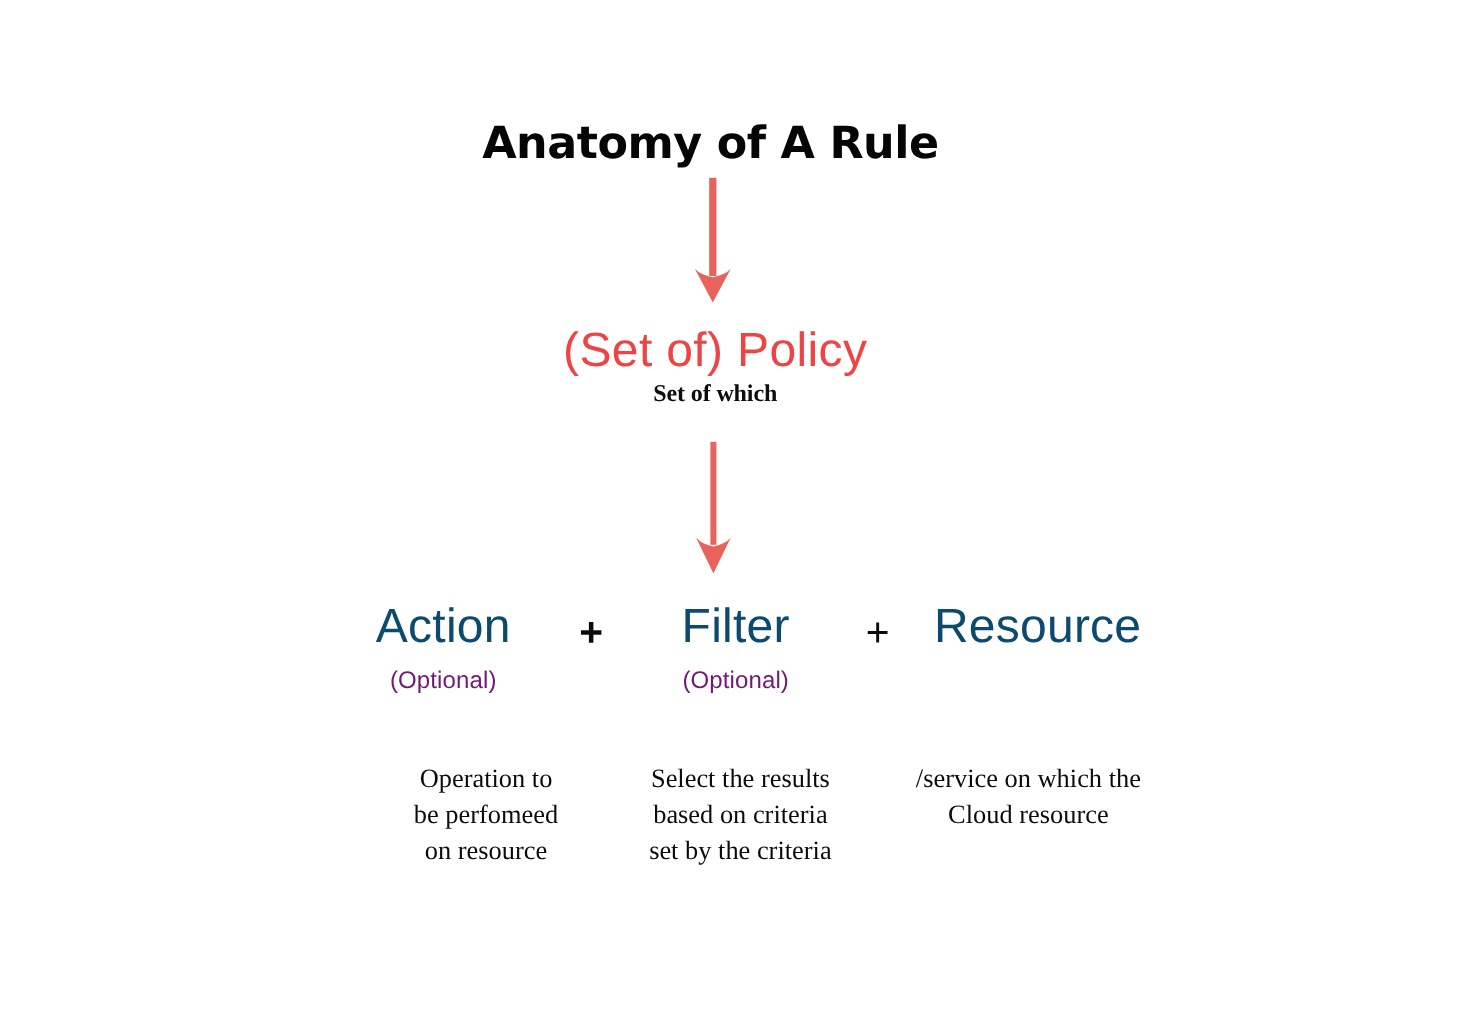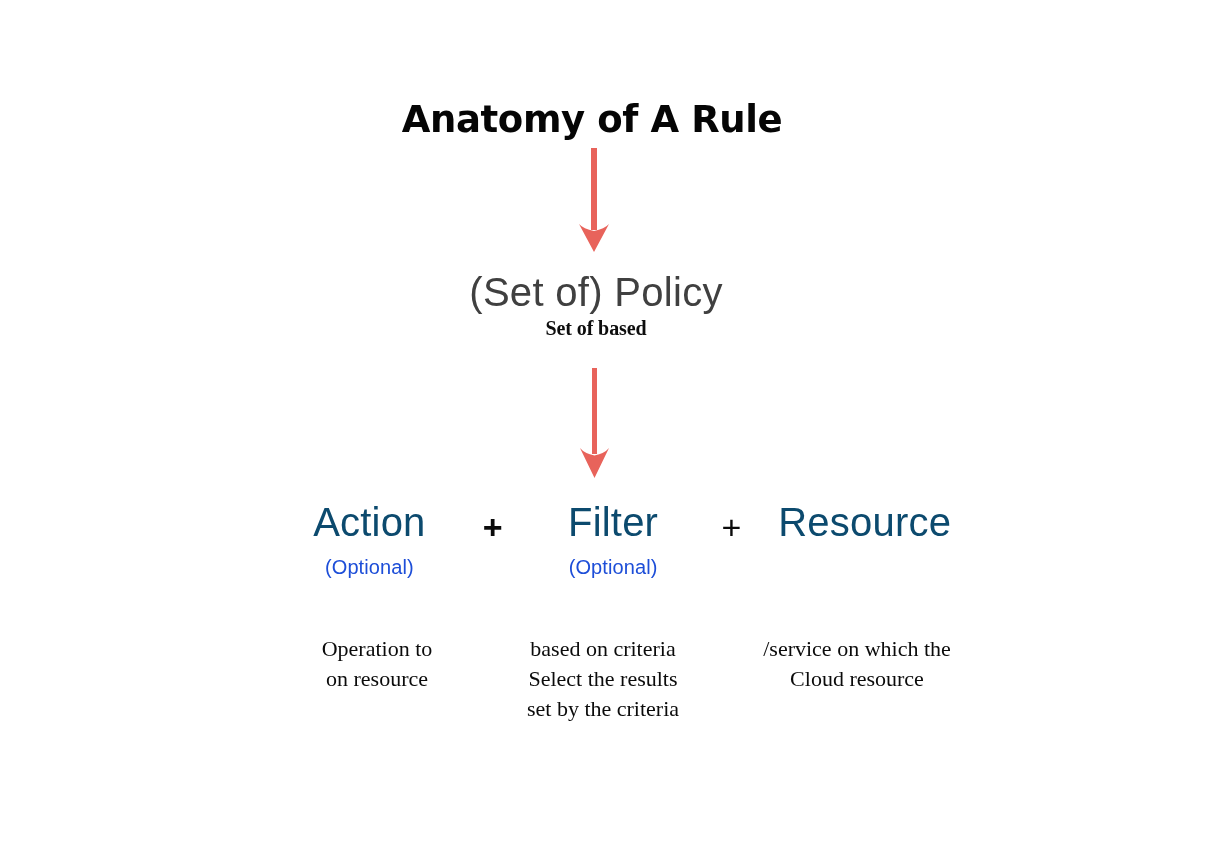--- a/index.html
+++ b/index.html
@@ -51,21 +51,21 @@
     top: 270px;
     left: 0;
     width: 1192px;
     text-align: center;
   }
   .policy-title {
     font-family: "Liberation Sans", sans-serif;
     font-weight: 300;
     font-size: 40px;
     letter-spacing: 0.3px;
-    color: #404040;
+    color: #ef4444;
     line-height: 1.12;
     white-space: nowrap;
   }
   .policy-sub {
     margin-top: 2px;
     font-family: "Liberation Serif", serif;
     font-weight: bold;
     font-size: 20px;
     color: #0d0d0d;
     letter-spacing: -0.1px;
@@ -100,21 +100,21 @@
     color: #0c4a6e;
     line-height: 1.1;
     white-space: nowrap;
   }
   .comp-optional {
     margin-top: 12px;
     font-family: "Liberation Sans", sans-serif;
     font-weight: 300;
     font-size: 20px;
     letter-spacing: 0.1px;
-    color: #1d4ed8;
+    color: #701a75;
     line-height: 1.1;
     white-space: nowrap;
     min-height: 22px;
   }
   .comp-optional.empty { visibility: hidden; }
 
   .plus {
     font-family: "Liberation Sans", sans-serif;
     font-size: 34px;
     color: #0b0b0b;
@@ -126,21 +126,21 @@
   .plus-light { font-weight: 400; margin-left: 30px; margin-right: 8px; }
 
   
   .desc-row {
     position: absolute;
     top: 634px;
     left: 282px;
     width: 700px;
     display: flex;
     flex-direction: row;
-    justify-content: space-between;
+    justify-content: flex-end;
   }
   .desc {
     font-family: "Liberation Serif", serif;
     font-size: 22px;
     line-height: 30px;
     color: #0b0b0b;
     text-align: center;
   }
   .desc-action   { width: 190px; margin-left: 0px; }
   .desc-filter   { width: 210px; margin-left: 12px; }
@@ -156,21 +156,21 @@
 
   <div class="arrow arrow-1">
     <svg width="48" height="110" viewBox="0 0 48 110" xmlns="http://www.w3.org/2000/svg">
       <rect x="21" y="0" width="6" height="82" fill="#e8635b"></rect>
       <path d="M24 104 L9 76 Q13.5 81 24 83 Q34.5 81 39 76 Z" fill="#e8635b"></path>
     </svg>
   </div>
 
   <div class="policy-block">
     <div class="policy-title">(Set of) Policy</div>
-    <div class="policy-sub">Set of based</div>
+    <div class="policy-sub">Set of which</div>
   </div>
 
   <div class="arrow arrow-2">
     <svg width="48" height="115" viewBox="0 0 48 115" xmlns="http://www.w3.org/2000/svg">
       <rect x="22" y="0" width="5" height="86" fill="#e8635b"></rect>
       <path d="M24.5 110 L10 80 Q14.5 85.5 24.5 87.5 Q34.5 85.5 39 80 Z" fill="#e8635b"></path>
     </svg>
   </div>
 
   <div class="components-row">
@@ -193,26 +193,27 @@
       <div class="comp-name">Resource</div>
       <div class="comp-optional empty"></div>
     </div>
 
   </div>
 
   <div class="desc-row">
 
     <div class="desc desc-action">
       <div class="desc-line">Operation to</div>
+      <div class="desc-line">be perfomeed</div>
       <div class="desc-line">on resource</div>
     </div>
 
     <div class="desc desc-filter">
+      <div class="desc-line">Select the results</div>
       <div class="desc-line">based on criteria</div>
-      <div class="desc-line">Select the results</div>
       <div class="desc-line">set by the criteria</div>
     </div>
 
     <div class="desc desc-resource">
       <div class="desc-line">/service on which the</div>
       <div class="desc-line">Cloud resource</div>
     </div>
 
   </div>
 

